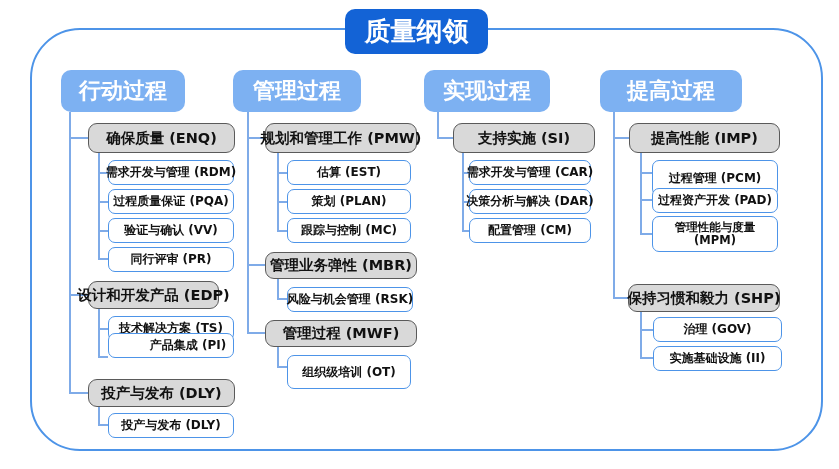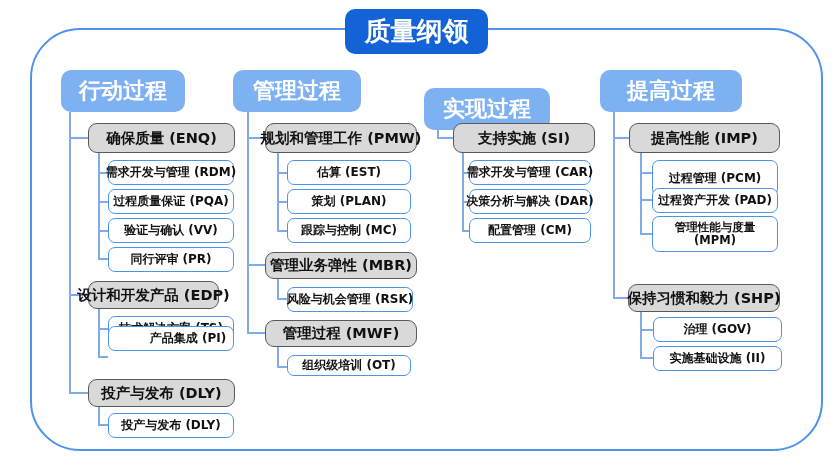--- a/index.html
+++ b/index.html
@@ -7,47 +7,47 @@
           font-family:"DejaVu Sans","Liberation Sans",sans-serif;}
   #frame{position:absolute;left:30px;top:28px;width:793px;height:423px;
          border:2px solid #4D94E8;border-radius:50px;box-sizing:border-box;background:transparent;}
   .box{position:absolute;box-sizing:border-box;display:flex;align-items:center;justify-content:center;
        text-align:center;white-space:nowrap;}
   #title{left:345px;top:9px;width:143px;height:45px;background:#1363D6;color:#fff;
          border-radius:10px;font-size:26px;font-weight:bold;z-index:3;}
   .hdr{background:#7DB1F2;color:#fff;border-radius:10px;font-size:22px;font-weight:bold;z-index:2;}
   #h0{left:61px;top:70px;width:124px;height:42px;}
   #h1{left:233px;top:70px;width:128px;height:42px;}
-  #h2{left:424px;top:70px;width:126px;height:42px;margin-top:18px;}
+  #h2{left:424px;top:70px;width:126px;height:42px;}
   #h3{left:600px;top:70px;width:142px;height:42px;}
   .gbox{background:#D9D9D9;border:1.5px solid #5A5A5A;border-radius:9px;
         color:#111;font-size:14.5px;font-weight:bold;z-index:2;}
   #g00{left:88px;top:123px;width:147px;height:30px;}
   #g01{left:88px;top:281px;width:131px;height:28px;}
   #g02{left:88px;top:379px;width:147px;height:28px;}
   #g10{left:265px;top:123px;width:152px;height:30px;}
   #g11{left:265px;top:252px;width:152px;height:27px;}
   #g12{left:265px;top:320px;width:152px;height:27px;}
   #g20{left:453px;top:123px;width:142px;height:30px;}
   #g30{left:629px;top:123px;width:151px;height:30px;}
   #g31{left:628px;top:284px;width:152px;height:28px;}
   .wbox{background:#fff;border:1.5px solid #4D94E8;border-radius:7px;
         color:#111;font-size:12px;font-weight:bold;z-index:2;}
   #w000{left:108px;top:160px;width:126px;height:25px;}
   #w001{left:108px;top:189px;width:126px;height:25px;}
   #w002{left:108px;top:218px;width:126px;height:25px;}
   #w003{left:108px;top:247px;width:126px;height:25px;}
   #w010{left:108px;top:316px;width:126px;height:25px;}
-  #w011{left:108px;top:326px;width:126px;height:25px;padding-left:34px;}
+  #w011{left:108px;top:333px;width:126px;height:25px;padding-left:34px;}
   #w020{left:108px;top:413px;width:126px;height:25px;}
   #w100{left:287px;top:160px;width:124px;height:25px;}
   #w101{left:287px;top:189px;width:124px;height:25px;}
   #w102{left:287px;top:218px;width:124px;height:25px;}
   #w110{left:287px;top:287px;width:126px;height:25px;}
-  #w120{left:287px;top:355px;width:124px;height:21px;}
+  #w120{left:287px;top:355px;width:124px;height:34px;}
   #w200{left:469px;top:160px;width:122px;height:25px;}
   #w201{left:469px;top:189px;width:122px;height:25px;}
   #w202{left:469px;top:218px;width:122px;height:25px;}
   #w300{left:652px;top:160px;width:126px;height:36px;}
   #w301{left:652px;top:188px;width:126px;height:25px;text-align:center;}
   #w302{left:652px;top:216px;width:126px;height:36px;white-space:normal;line-height:1.15;font-size:11.5px;}
   #w310{left:653px;top:317px;width:129px;height:25px;}
   #w311{left:653px;top:346px;width:129px;height:25px;}
   .vl,.hl{position:absolute;background:#7FABE8;z-index:1;}
   .vl{width:2px;} .hl{height:2px;}

